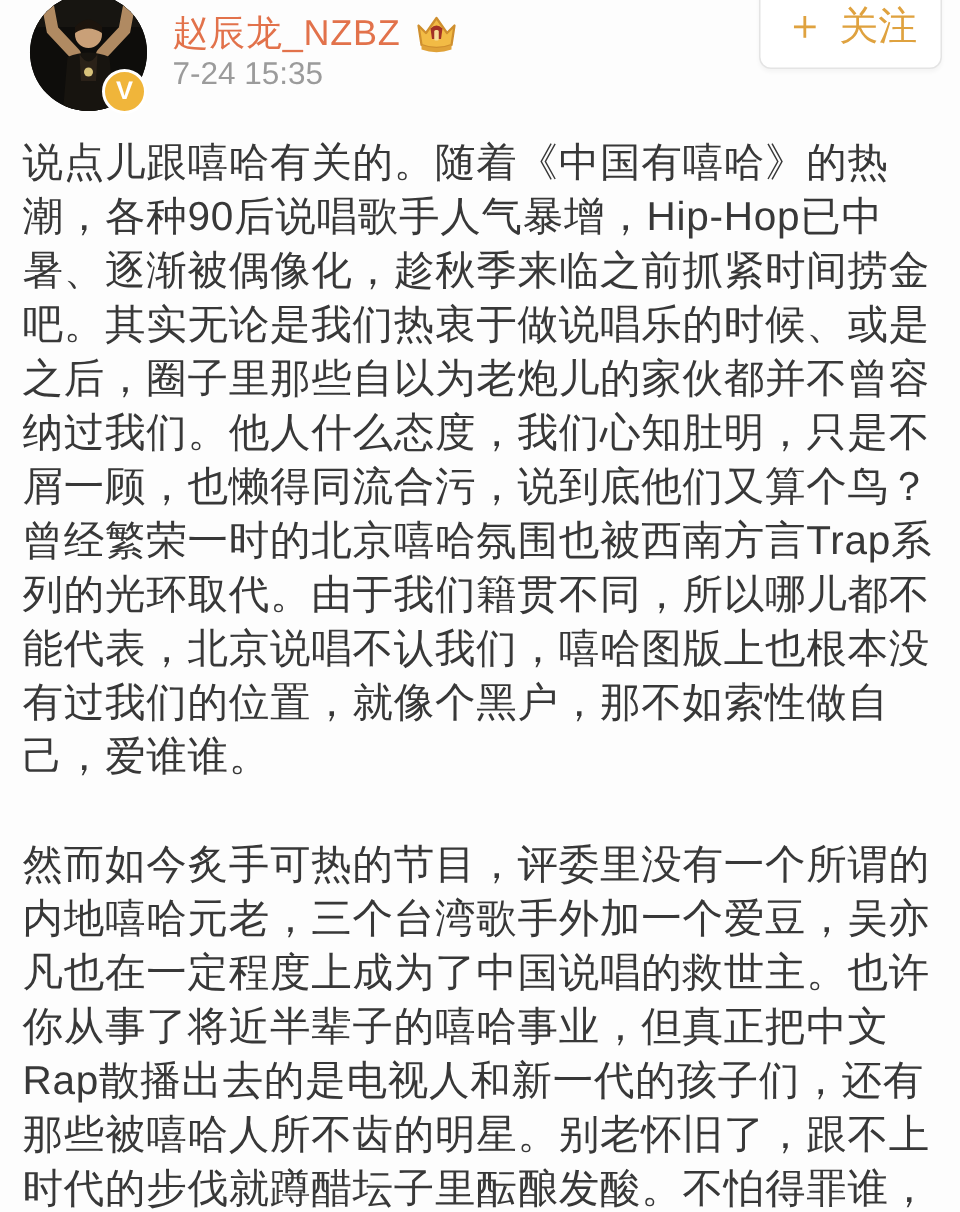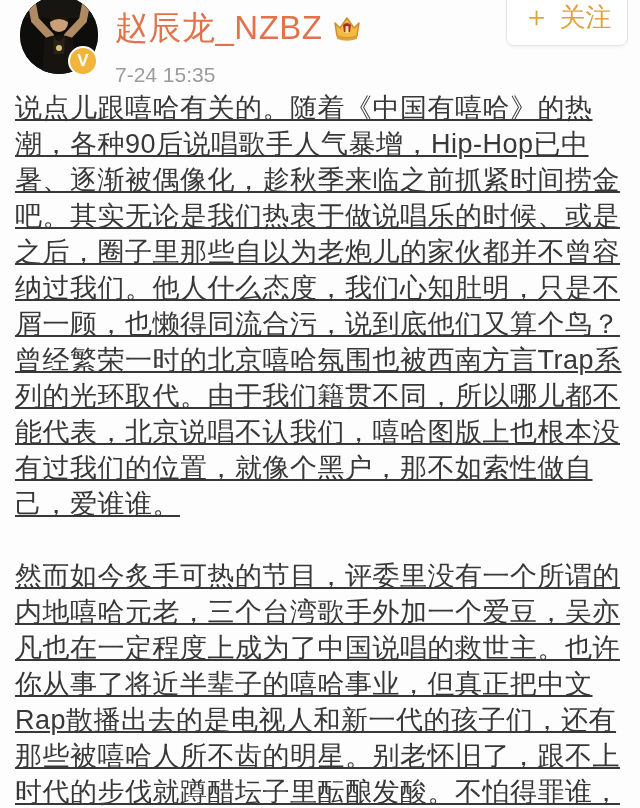--- a/index.html
+++ b/index.html
@@ -24,26 +24,26 @@
     position: absolute; left: 68px; top: 46px;
     width: 30px; height: 30px; border-radius: 50%;
     background: #f0b53a; border: 2px solid #ffffff;
     color: #ffffff; font-weight: bold; font-size: 17px;
     display: flex; align-items: center; justify-content: center;
   }
 
   .user-info { position: absolute; left: 115px; top: 6px; }
   .username-row { display: flex; align-items: center; gap: 9px; }
   .username {
-    font-size: 33px; color: #e2724b; letter-spacing: 0.5px;
+    font-size: 24px; color: #e2724b; letter-spacing: 0.5px;
   }
   .crown { display: inline-flex; }
 
   .meta-row {
-    margin-top: 12px; font-size: 21px; color: #9b9b9b;
+    font-size: 21px; color: #9b9b9b;
     display: flex; gap: 14px; align-items: baseline;
   }
 
   .follow-btn {
     position: absolute; right: 12px; top: -12px;
     width: 122px; height: 58px;
     background: #ffffff; border: 1px solid #e4e4e4; border-radius: 8px;
     box-shadow: 0 2px 3px rgba(0,0,0,0.04);
     color: #dfa23f; font-size: 26px;
     display: flex; align-items: center; justify-content: center; gap: 9px;
@@ -53,21 +53,21 @@
 
   
   .post-body {
     padding: 0 15px;
     margin-top: 4px;
     font-size: 27px;
     line-height: 36px;
     letter-spacing: 0.5px;
     color: #383838;
   }
-  .post-paragraph { white-space: pre-line; text-decoration: underline; }
+  .post-paragraph { white-space: pre-line; }
   .post-paragraph + .post-paragraph { margin-top: 36px; }
 </style>
 </head>
 <body>
 
 <div class="header">
 
   <div class="avatar">
     <svg viewBox="0 0 78 78">
       <rect x="0" y="0" width="78" height="78" fill="#0e0d0b"></rect>

